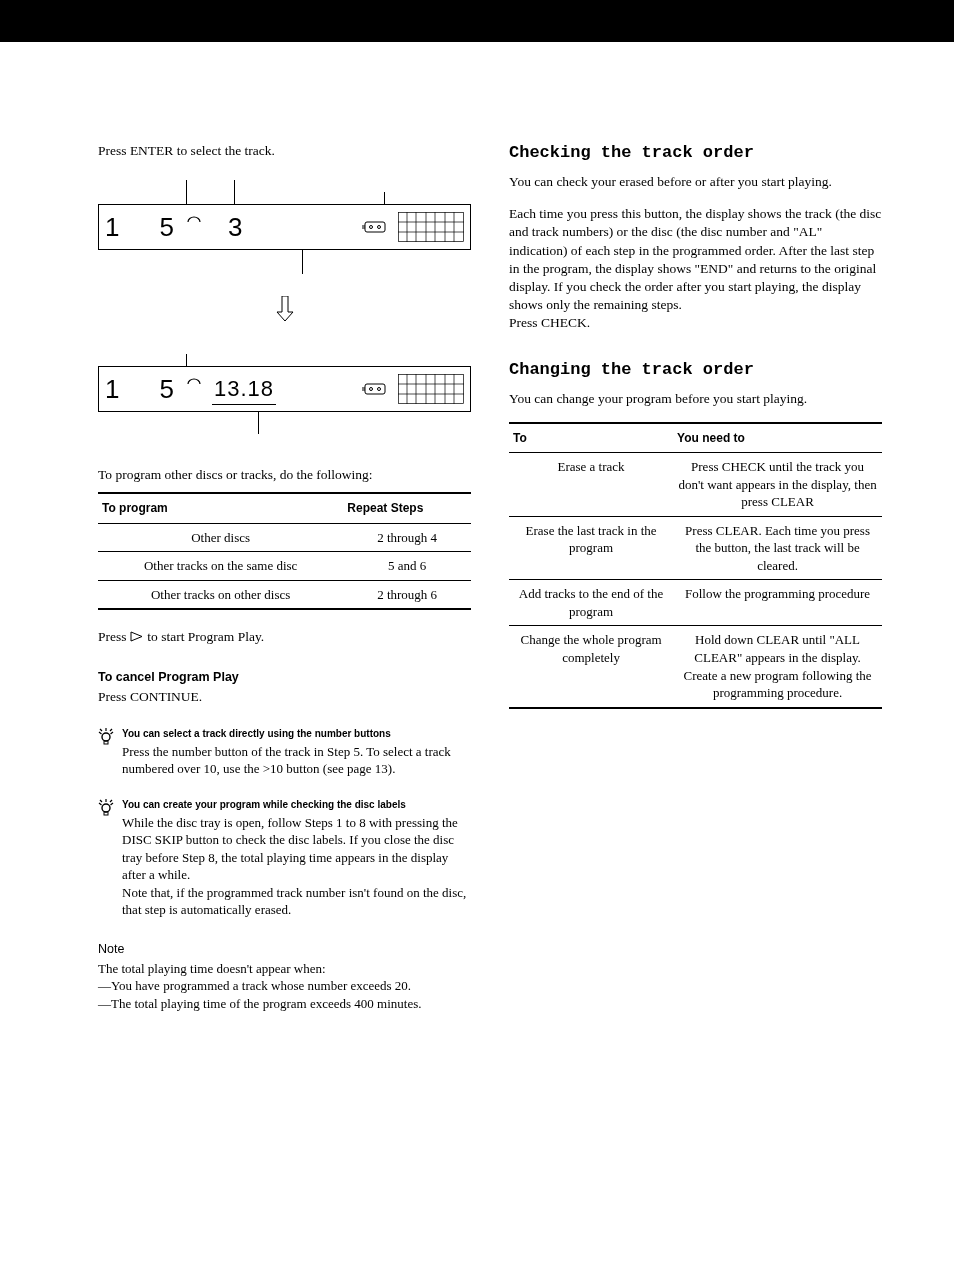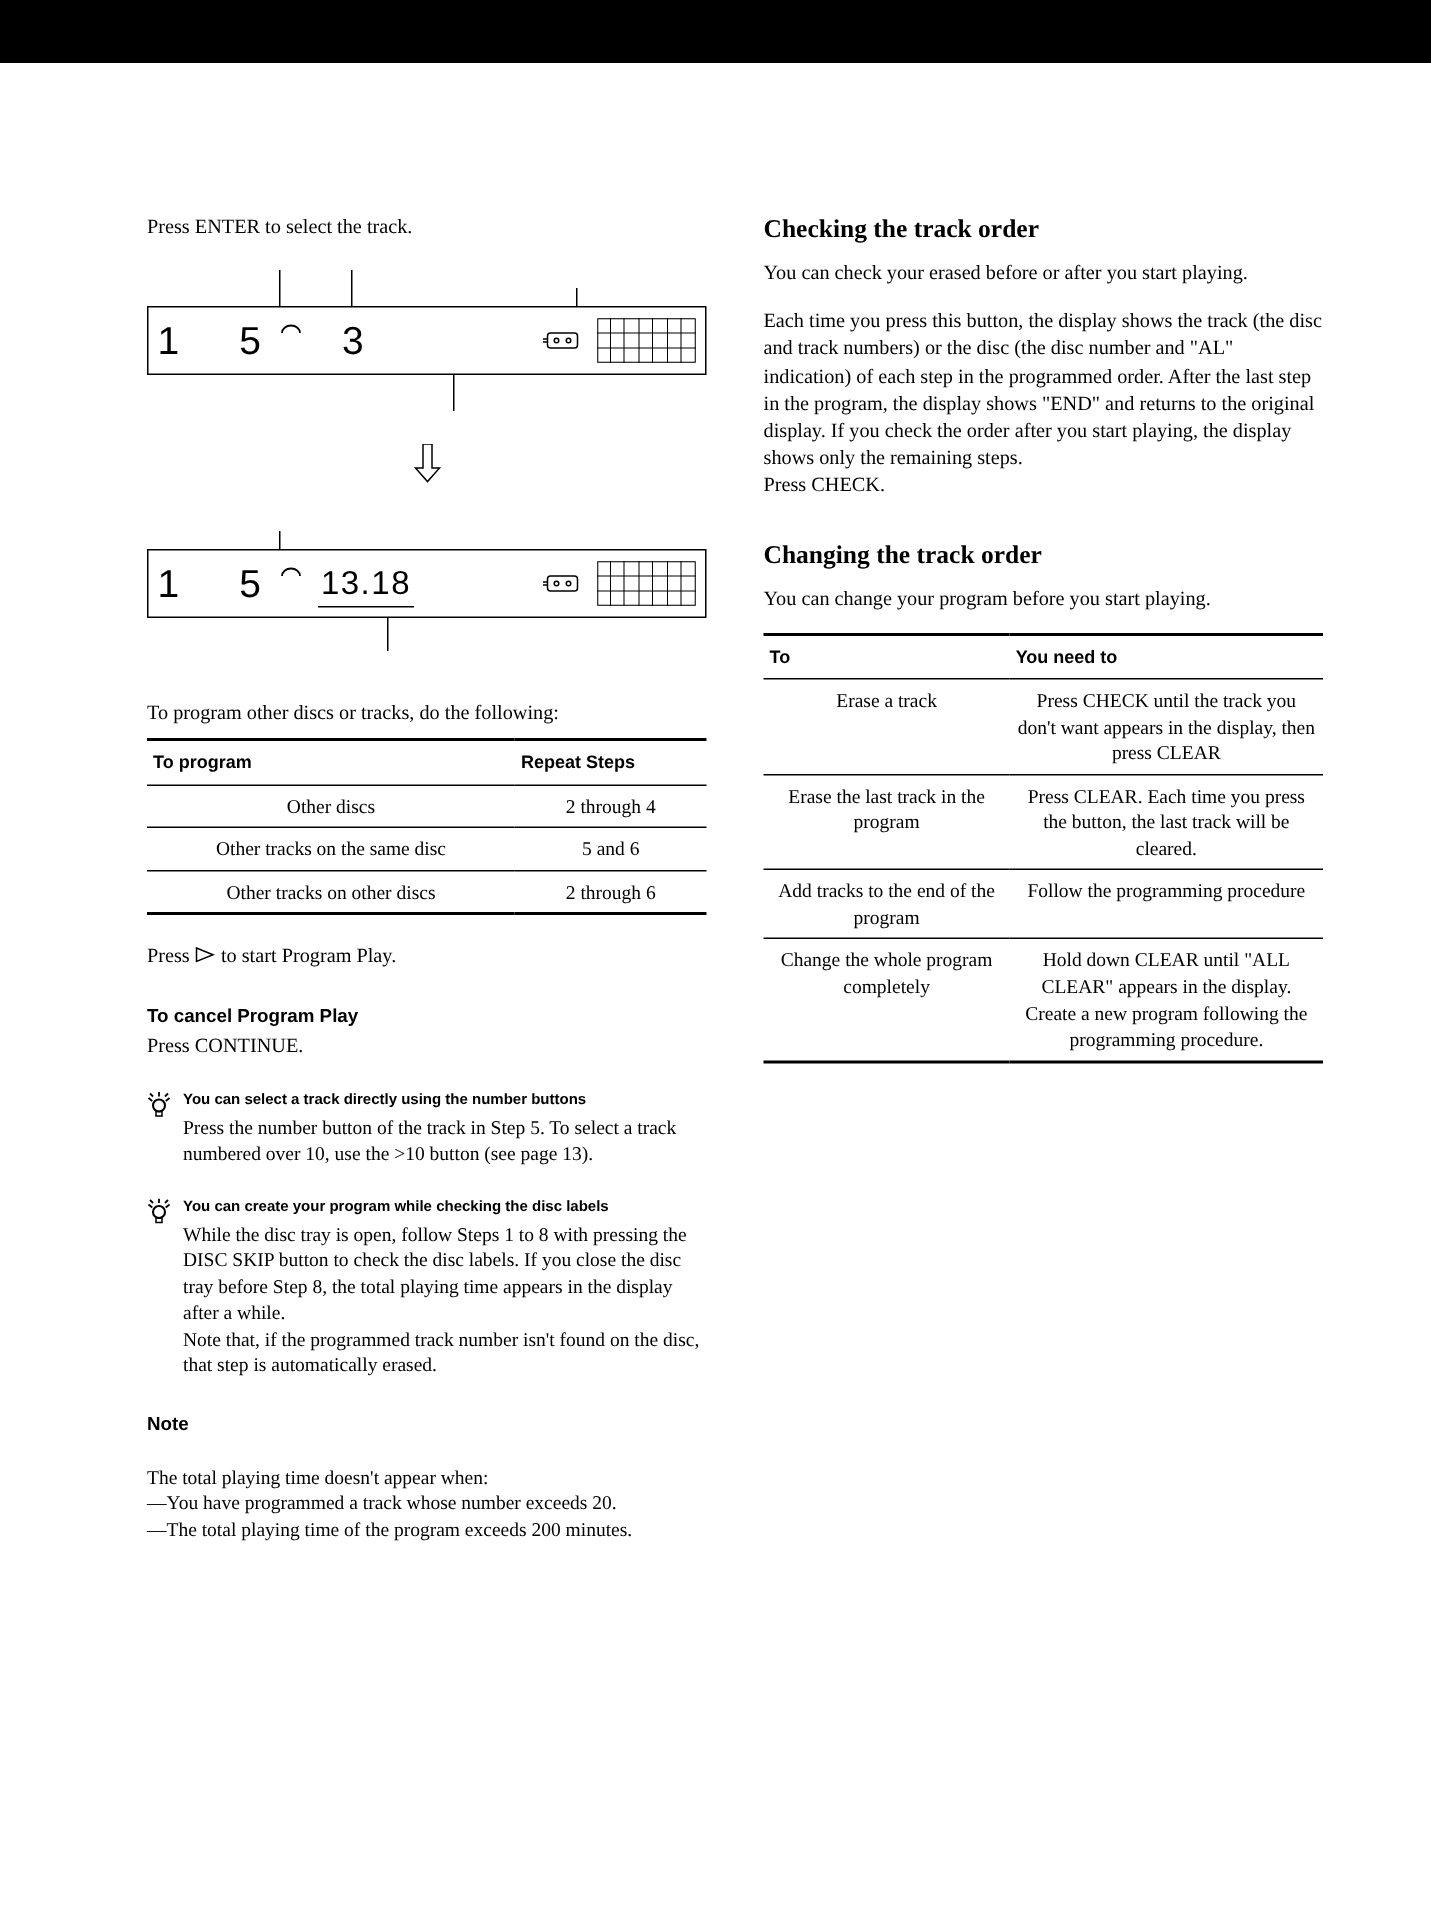--- a/index.html
+++ b/index.html
@@ -97,27 +97,27 @@
     font-family: Arial, Helvetica, sans-serif;
     font-weight: 700;
     font-size: 10px;
     line-height:1.3;
     margin-bottom: 3px;
   }
   .tip-body { font-size: 13px; }
   .note { margin-top: 22px; }
   .note-title {
     font-family: Arial, Helvetica, sans-serif;
-    font-weight: 700;
+    font-weight: 400;
     font-size: 12.5px;
-    margin-bottom: 18px;
+    margin-bottom: 2px;
   }
   .note-line { font-size: 13px; }
   h2.section {
-    font-family: Liberation Serif, serif;
+    font-family: Liberation Mono, monospace;
     font-weight: 700;
     font-size: 17px;
     margin: 0 0 8px 0;
   }
   .section-block { margin-bottom: 26px; }
   .right-table th { width: 44%; }
   .right-table th + th { width: 56%; }
   .underline-time { border-bottom:1px solid #000; padding:0 2px;}
 </style>
 </head>
@@ -306,21 +306,21 @@
             <div>Note that, if the programmed track number isn't found on the disc, that step is automatically erased.</div>
           </div>
       </div>
     </div>
 
     <div class="note">
       <div class="note-title">Note</div>
       <div class="note-line">The total playing time doesn't appear when:</div>
       <div id="note-lines">
           <div class="note-line">—You have programmed a track whose number exceeds 20.</div>
-          <div class="note-line">—The total playing time of the program exceeds 200 minutes.</div>
+          <div class="note-line">—The total playing time of the program exceeds 400 minutes.</div>
         </div>
     </div>
   </div>
 
   <div class="col">
     <div class="section-block">
       <h2 class="section">Checking the track order</h2>
       <div>You can check your erased before or after you start playing.</div>
       <div style="height:14px;"></div>
       <div>Each time you press this button, the display shows the track (the disc and track numbers) or the disc (the disc number and "AL" indication) of each step in the programmed order. After the last step in the program, the display shows "END" and returns to the original display. If you check the order after you start playing, the display shows only the remaining steps.</div>

